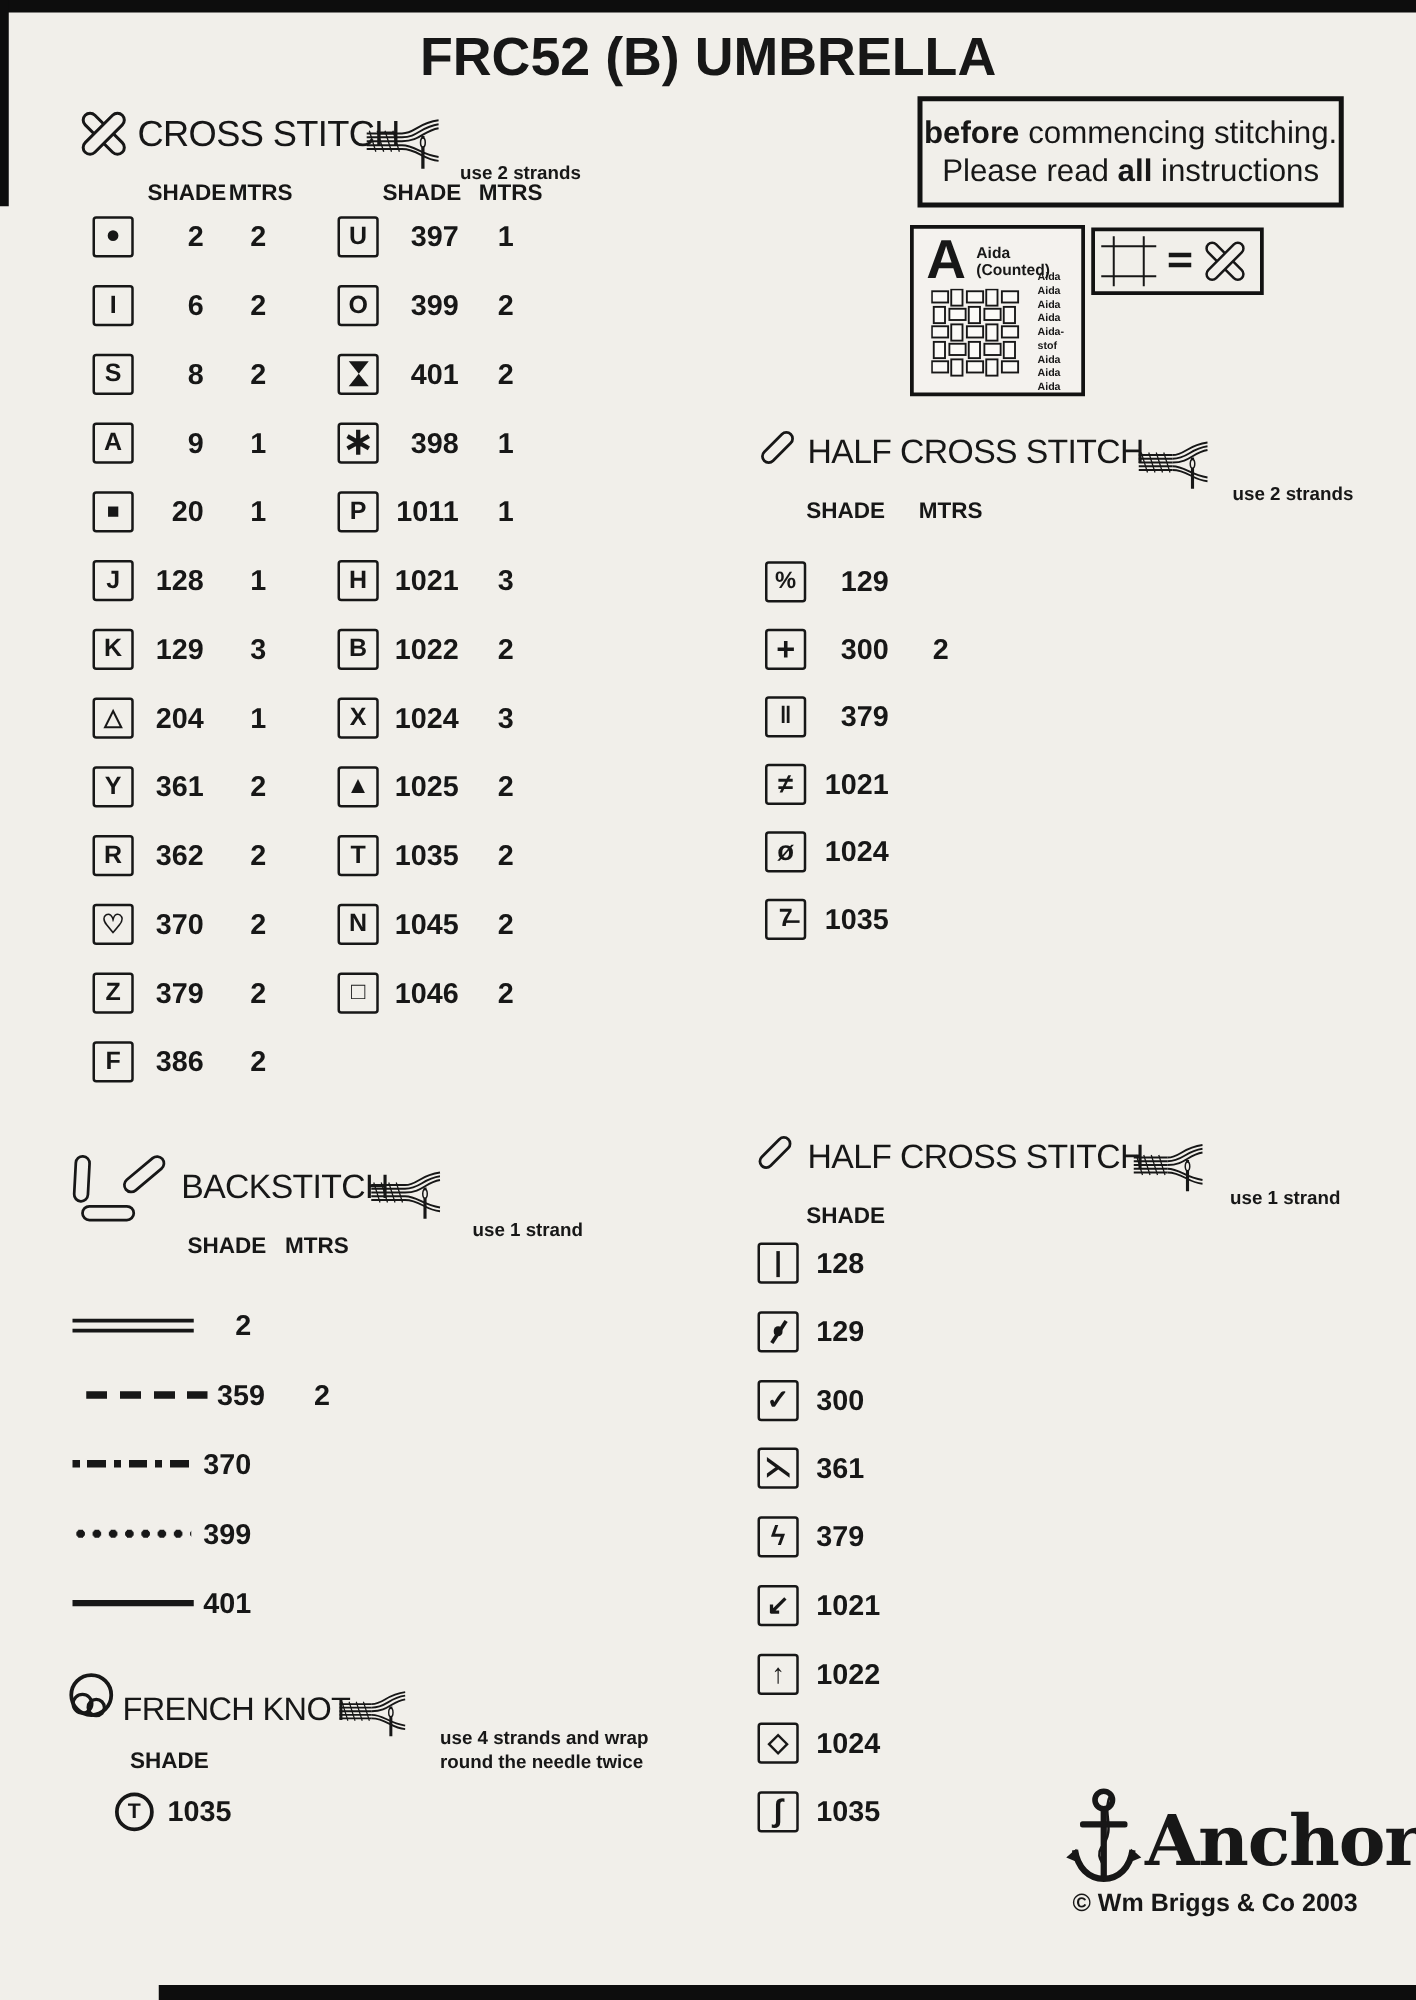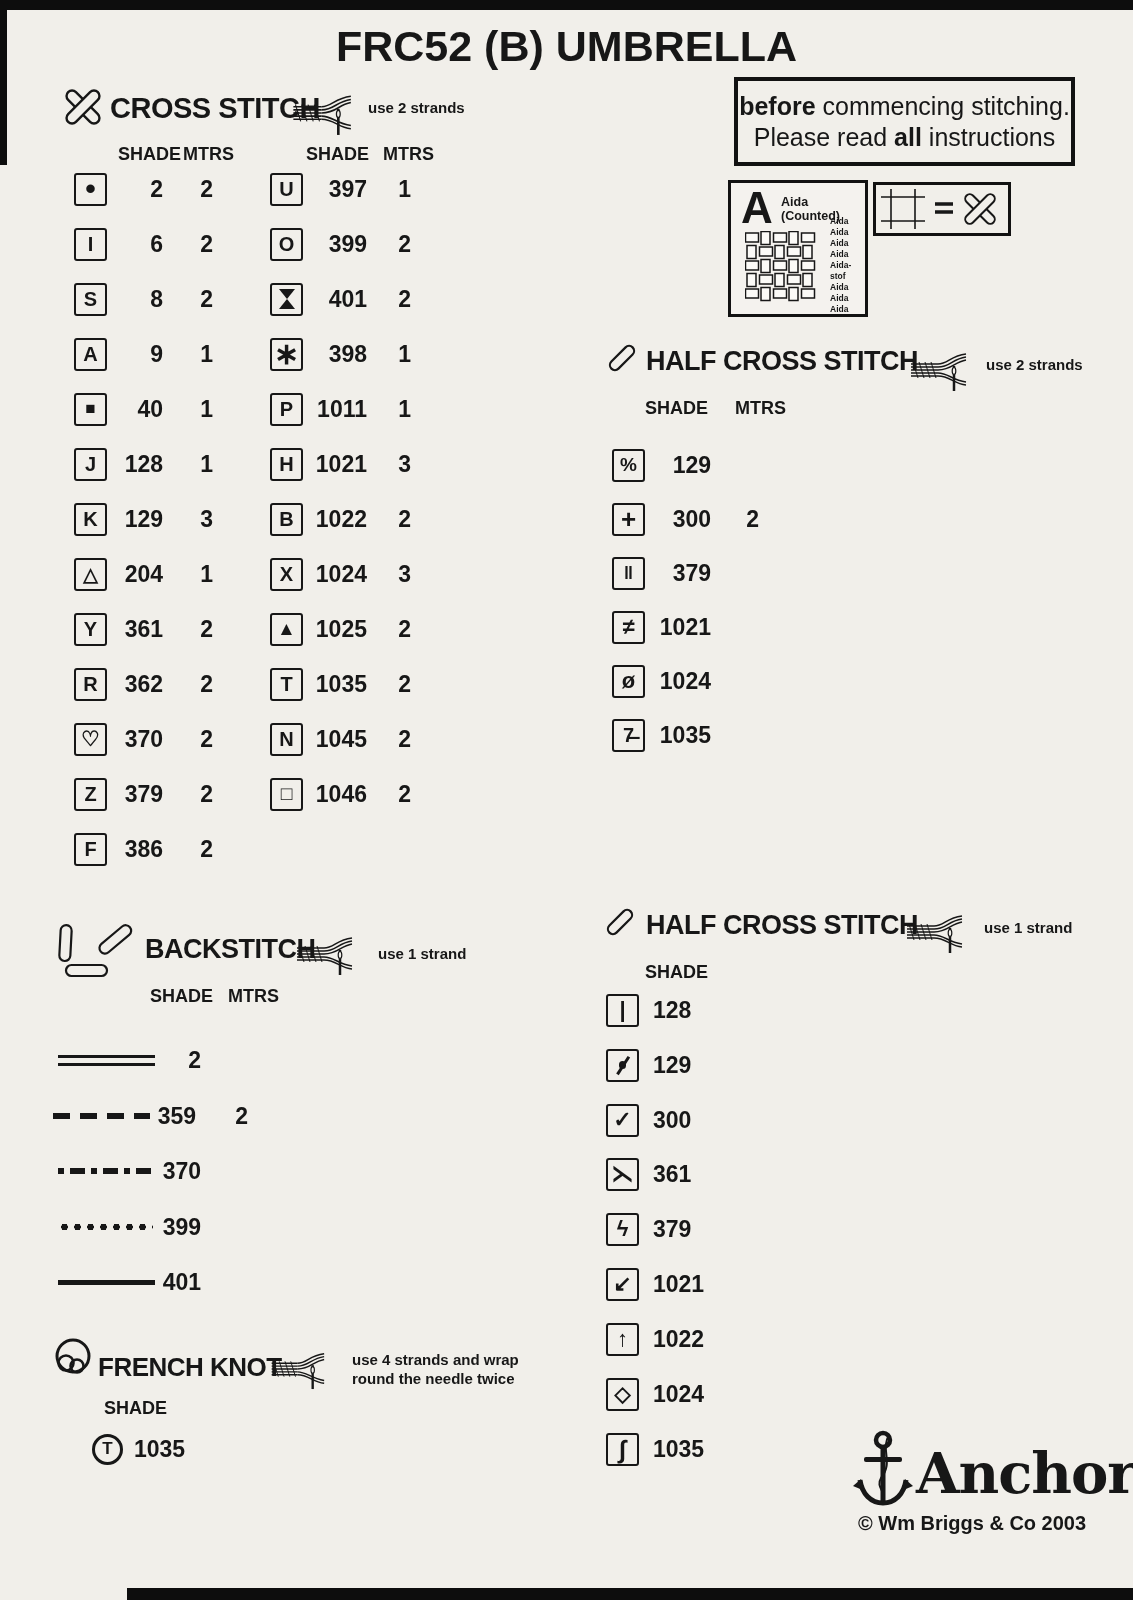--- a/index.html
+++ b/index.html
@@ -1,21 +1,21 @@
 <!DOCTYPE html>
 <html><head>
 <meta charset="utf-8">
 <style>
   html,body{margin:0;padding:0;background:#d8d6d2;}
   #page{position:relative;width:1133px;height:1600px;background:#f1efea;font-family:"Liberation Sans",sans-serif;color:#171717;overflow:hidden;margin:0 auto;}
   .abs{position:absolute;}
   .edge{position:absolute;background:#0d0d0d;}
   #main-title{position:absolute;left:0;right:0;top:22px;text-align:center;font-size:43px;font-weight:bold;letter-spacing:0px;}
-  .sec-title{position:absolute;font-weight:bold;white-space:nowrap;letter-spacing:-0.5px;}
-  .strands-note{position:absolute;font-weight:bold;font-size:15px;white-space:nowrap;}
+  .sec-title{position:absolute;font-weight:normal;white-space:nowrap;letter-spacing:-0.5px;}
+  .strands-note{position:absolute;font-weight:bold;font-size:15px;white-space:nowrap;margin-top:31px;}
   .colhead{position:absolute;font-weight:bold;font-size:18px;letter-spacing:0;}
   .r{position:absolute;display:flex;align-items:center;height:34px;}
   .sym{width:33px;height:33px;box-sizing:border-box;border:2.5px solid #171717;border-radius:3px;display:flex;align-items:center;justify-content:center;font-size:20px;font-weight:bold;flex:0 0 auto;position:relative;}
   .shade{font-size:23px;font-weight:bold;text-align:right;white-space:pre;}
   .mtrs{font-size:23px;font-weight:bold;text-align:right;white-space:pre;}
   .cs-l .shade{width:56px}.cs-l .mtrs{width:50px}
   .cs-r .shade{width:64px}.cs-r .mtrs{width:44px}
   .hc2 .shade{width:66px}.hc2 .mtrs{width:48px}
   .hc1 .shade{width:80px;text-align:left;padding-left:14px}
   .fs17{font-size:17px}.fs19{font-size:19px}.fs21{font-size:21px}.fs22{font-size:22px}
@@ -106,21 +106,21 @@
       <span class="shade">8</span>
       <span class="mtrs">2</span>
     </div>
   <div class="r cs-l" style="left:74px;top:337px">
       <span class="sym">A</span>
       <span class="shade">9</span>
       <span class="mtrs">1</span>
     </div>
   <div class="r cs-l" style="left:74px;top:392px">
       <span class="sym fs17">■</span>
-      <span class="shade">40</span>
+      <span class="shade">20</span>
       <span class="mtrs">1</span>
     </div>
   <div class="r cs-l" style="left:74px;top:447px">
       <span class="sym">J</span>
       <span class="shade">128</span>
       <span class="mtrs">1</span>
     </div>
   <div class="r cs-l" style="left:74px;top:502px">
       <span class="sym">K</span>
       <span class="shade">129</span>
@@ -362,21 +362,21 @@
   <div class="colhead" style="left:150px;top:986px">SHADE</div>
   <div class="colhead" style="left:228px;top:986px">MTRS</div>
 
   <div class="r bs" style="left:58px;top:1043px">
       <span class="bsline">
         <span class="l-double"></span>
       </span>
       <span class="shade">2</span>
       <span class="mtrs"></span>
     </div>
-  <div class="r bs" style="left:53px;top:1099px">
+  <div class="r bs" style="left:69px;top:1099px">
       <span class="bsline">
         <span class="l-dashed"></span>
       </span>
       <span class="shade">359</span>
       <span class="mtrs">2</span>
     </div>
   <div class="r bs" style="left:58px;top:1154px">
       <span class="bsline">
         <span class="l-dashdot"></span>
       </span>

